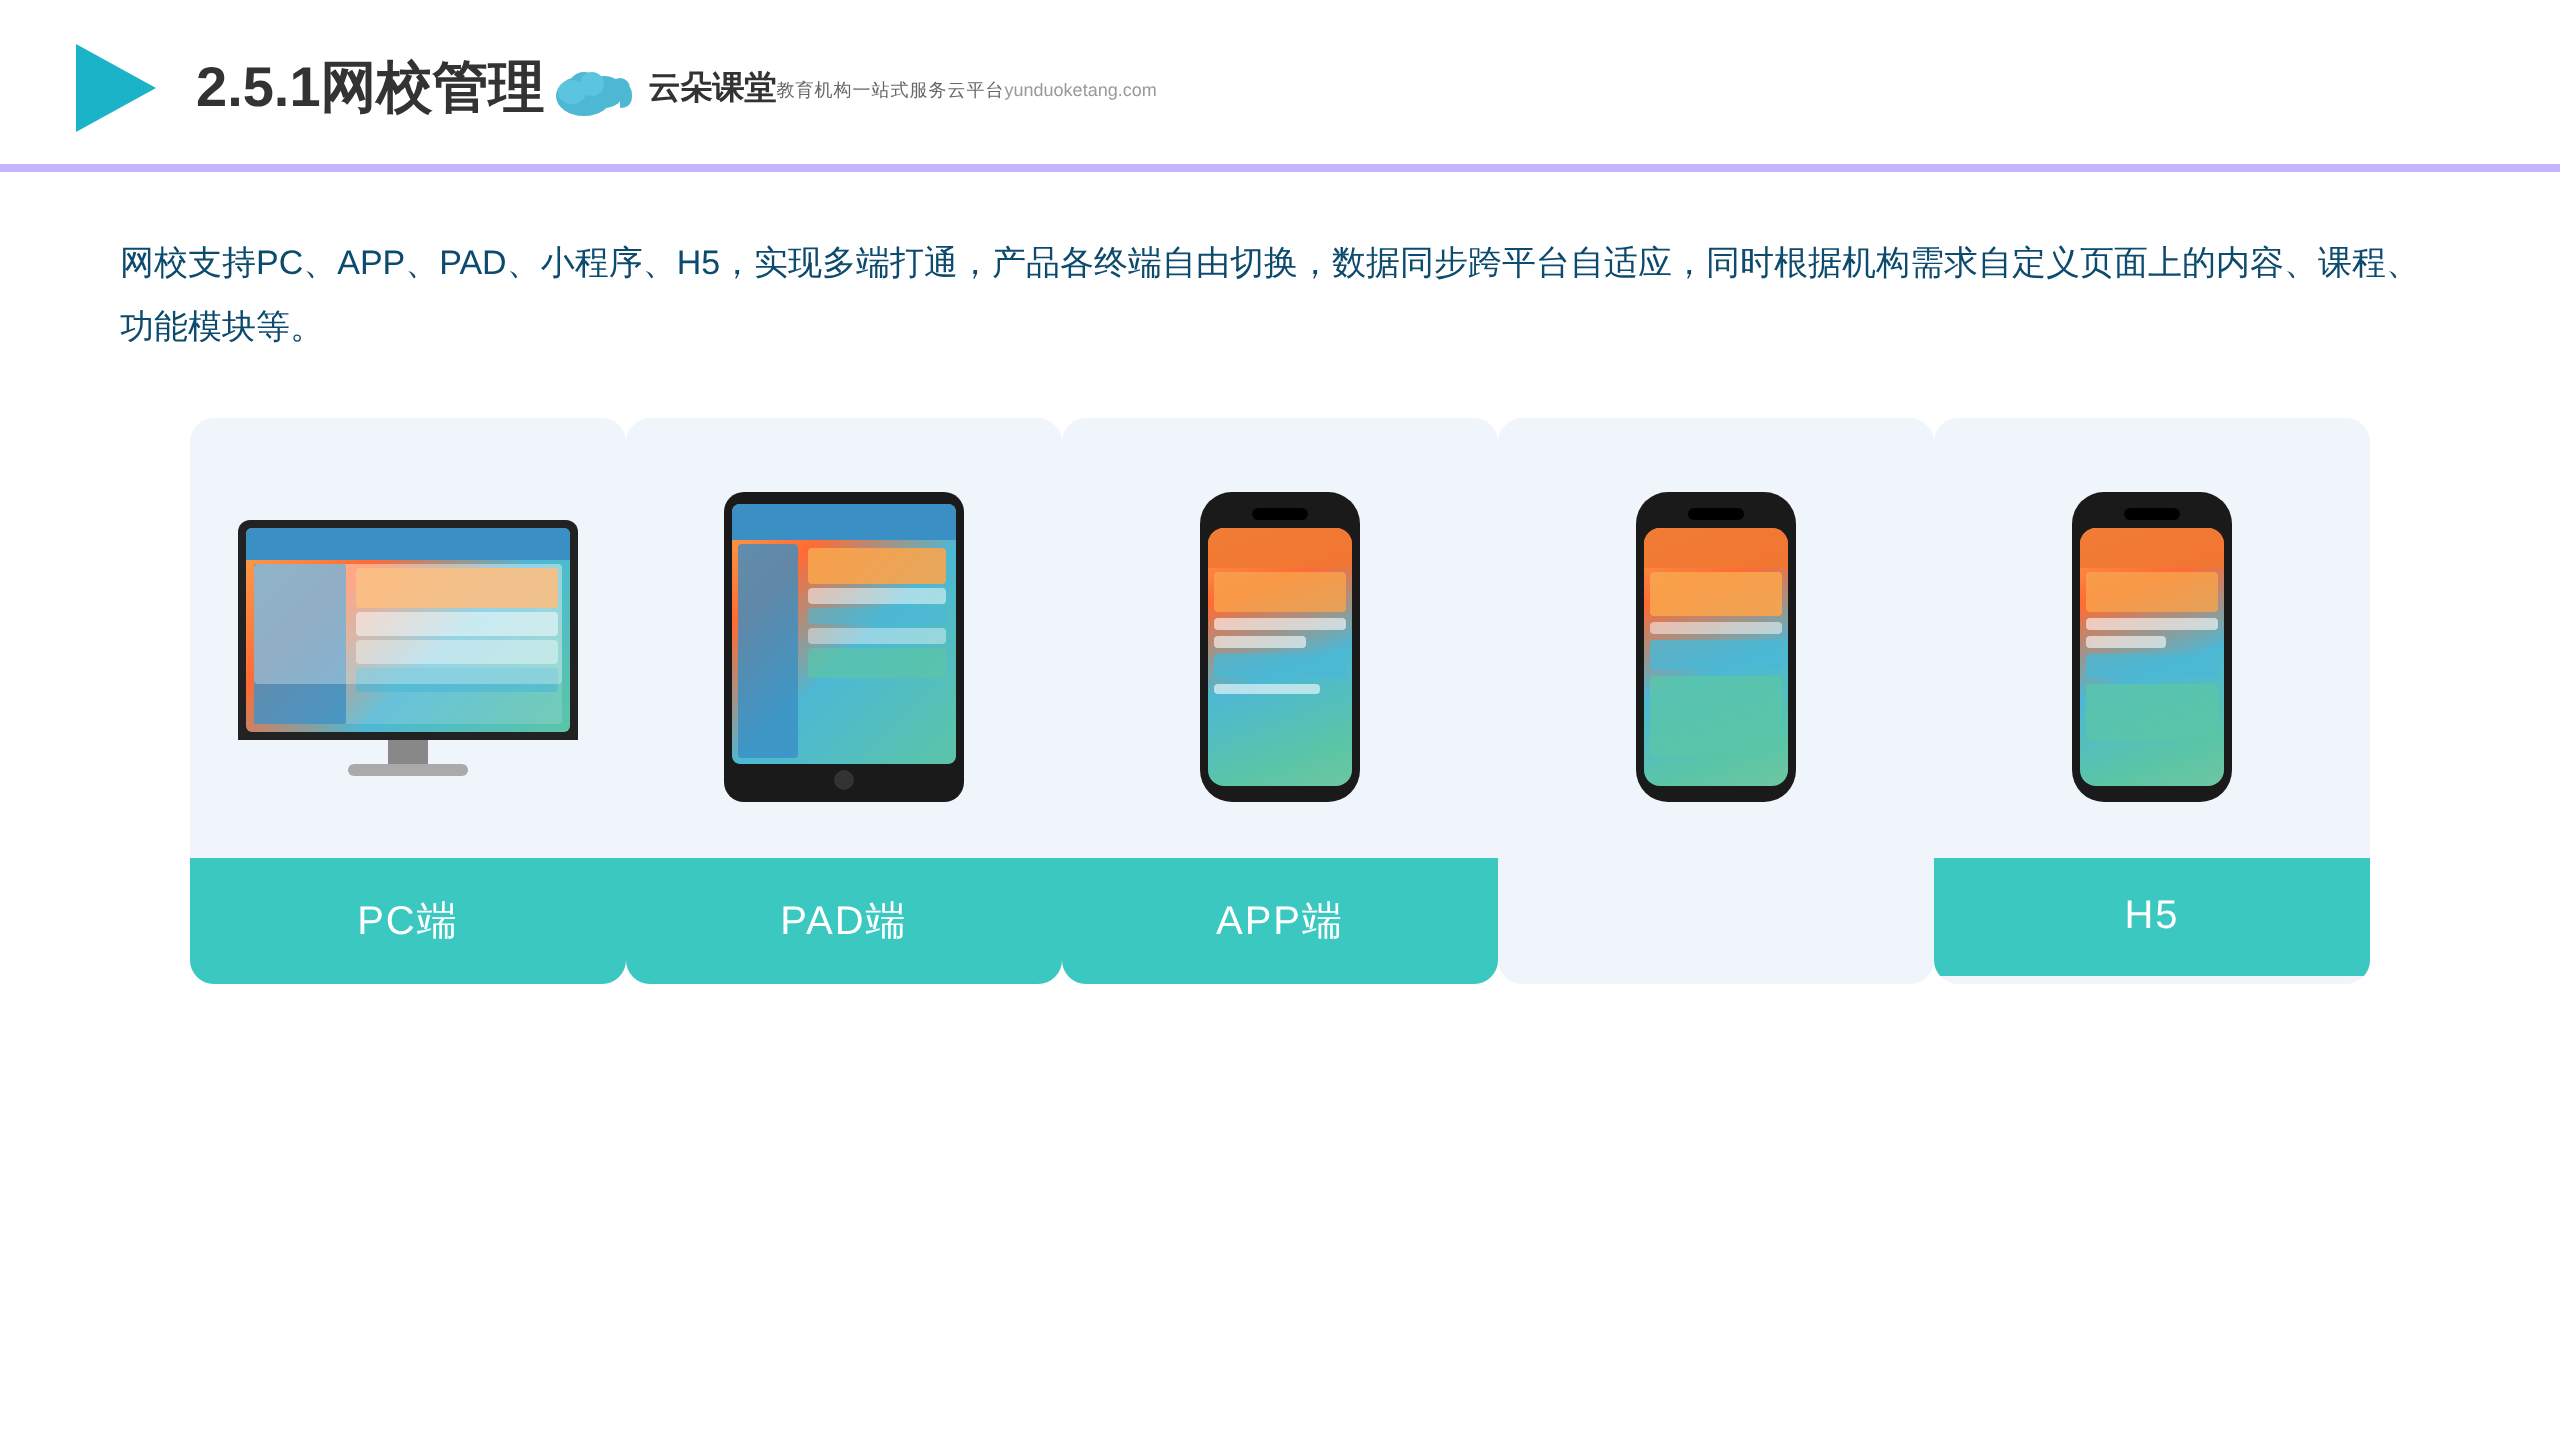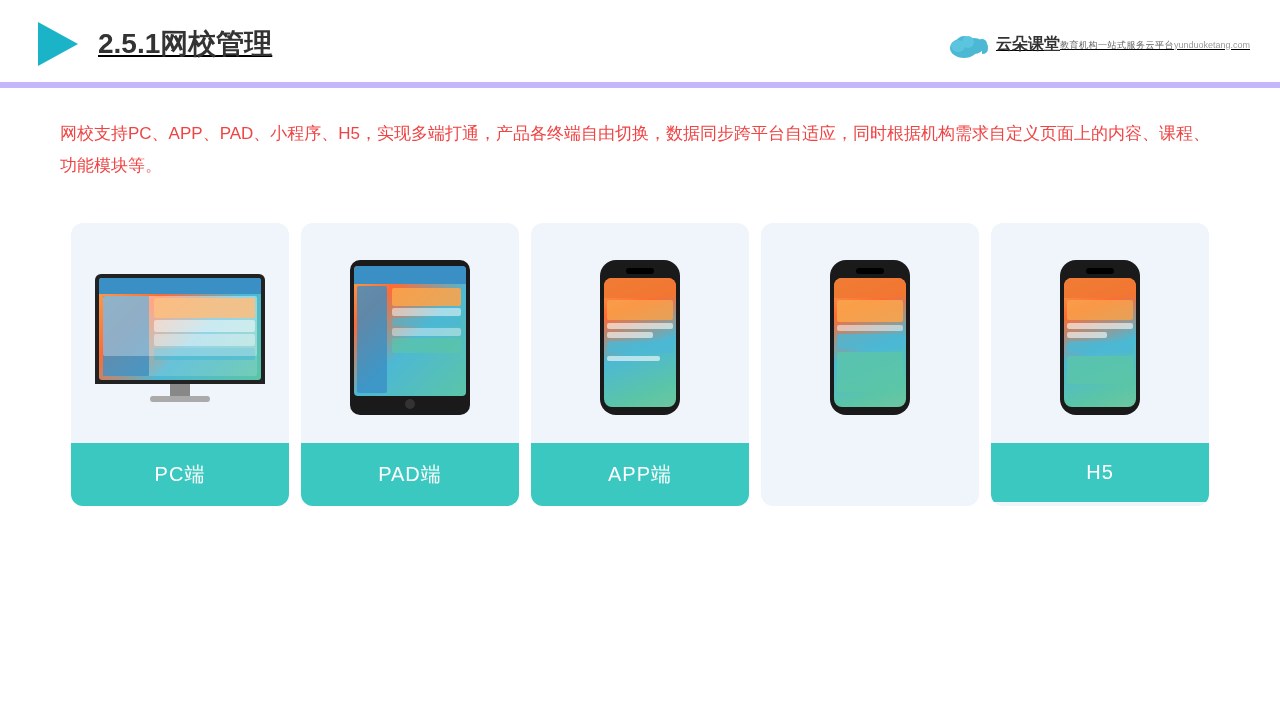--- a/index.html
+++ b/index.html
@@ -8,24 +8,22 @@
       height: 720px;
       background: #fff;
       font-family: 'Microsoft YaHei', 'PingFang SC', sans-serif;
       overflow: hidden;
     }
 
     
     .header {
       display: flex;
       align-items: center;
-      justify-content: space-between;
       padding: 18px 30px 12px 30px;
-      border-bottom: 6px solid #c4b5fd;
-      text-decoration: underline;
+      border-bottom: 4px solid #c4b5fd;
     }
     .header-left {
       display: flex;
       align-items: center;
       gap: 16px;
     }
     .play-icon {
       width: 52px;
       height: 52px;
     }
@@ -63,29 +61,29 @@
       color: #999;
       margin-top: 1px;
     }
 
     
     .content {
       padding: 30px 60px 20px 60px;
     }
     .description {
       font-size: 17px;
-      color: #ef4444;
+      color: #0c4a6e;
       line-height: 1.9;
-      margin-bottom: 40px;
+      margin-bottom: 28px;
     }
 
     
     .cards-container {
       display: flex;
-      gap: 12px;
+      gap: 0;
       justify-content: center;
     }
 
     .card {
       background: #f0f4fb;
       border-radius: 12px;
       width: 218px;
       overflow: hidden;
       display: flex;
       flex-direction: column;

